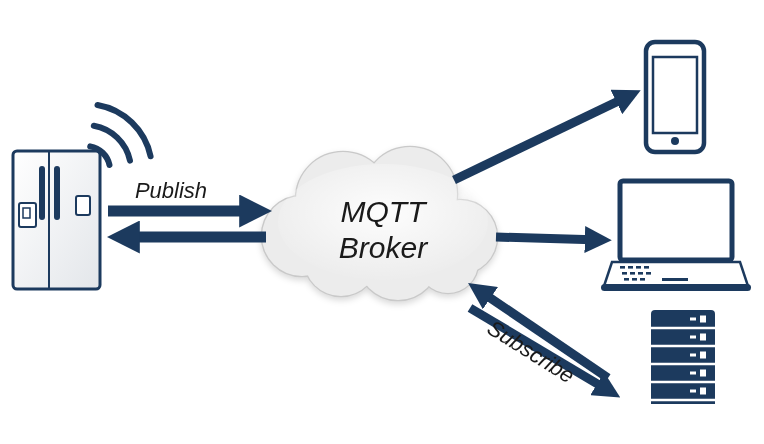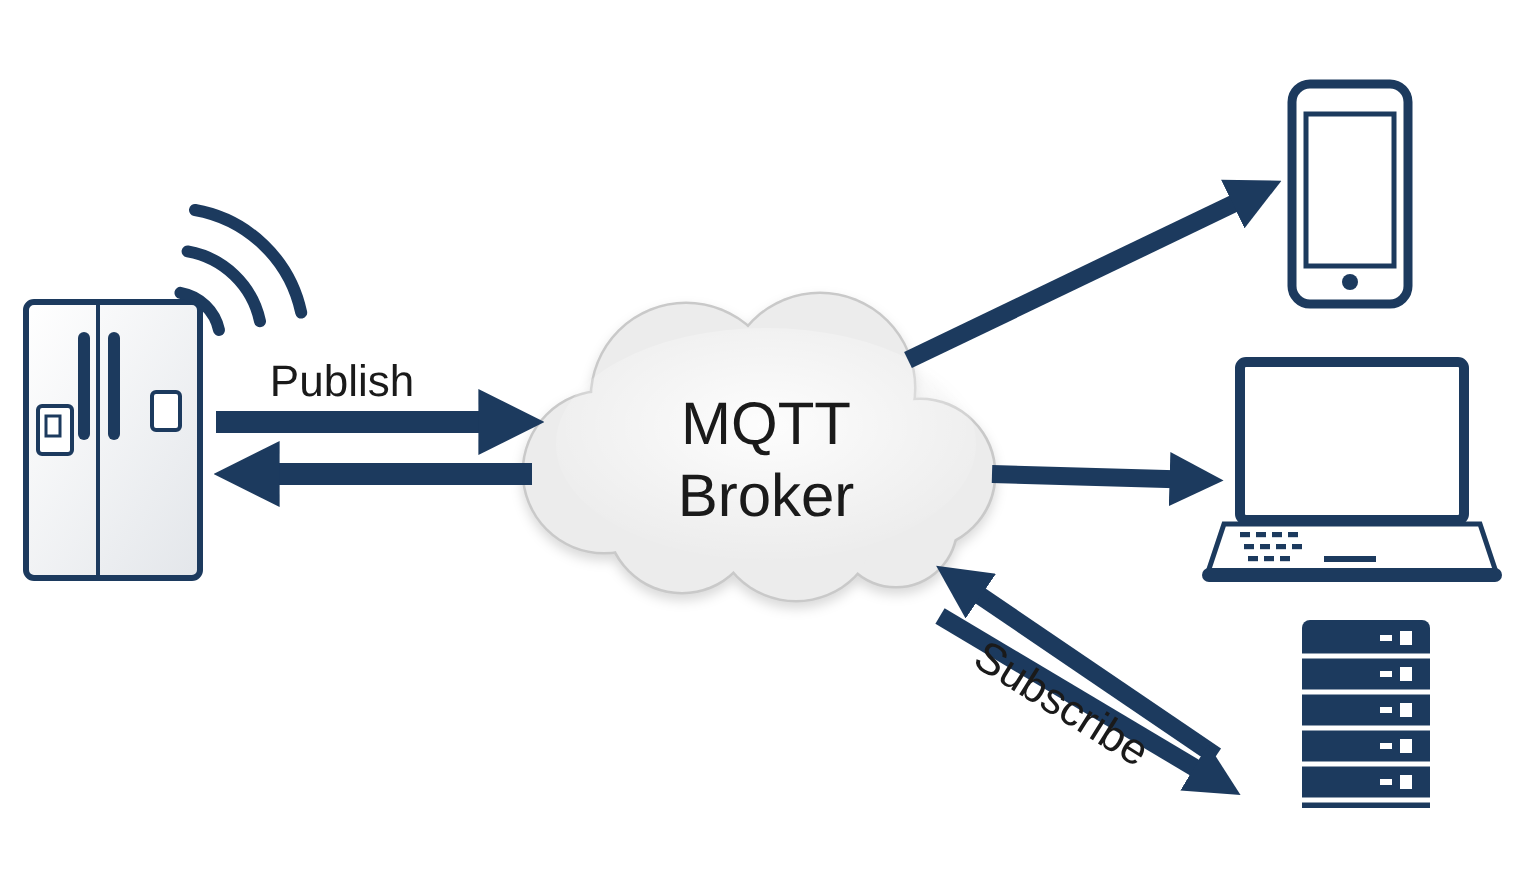--- a/index.html
+++ b/index.html
@@ -3,21 +3,21 @@
 <meta charset="utf-8">
 <style>
   :root{
     --primary:#1c3a5e;
     --cloud-fill:#ececec;
     --cloud-stroke:#c9c9c9;
     --ink:#1a1a1a;
     --bg:#ffffff;
   }
   html,body{margin:0;padding:0;background:var(--bg);}
-  .canvas{width:764px;height:404px;overflow:hidden;background:var(--bg);}
+  .canvas{width:764px;height:404px;overflow:hidden;background:var(--bg);font-style:italic;}
   svg{display:block;font-family:"Liberation Sans","DejaVu Sans",sans-serif;}
   .navy-f{fill:var(--primary);}
   .navy-s{stroke:var(--primary);}
   .shaft{stroke:var(--primary);fill:none;}
   .wave{stroke:var(--primary);fill:none;stroke-linecap:round;}
   text{fill:var(--ink);}
   .broker-text{font-size:30px;}
   .label{font-size:22px;}
   .cloud{filter:drop-shadow(0 3px 3px rgba(0,0,0,0.15));}
   .cloud-outline circle{fill:var(--cloud-fill);stroke:var(--cloud-stroke);stroke-width:2.5;}

